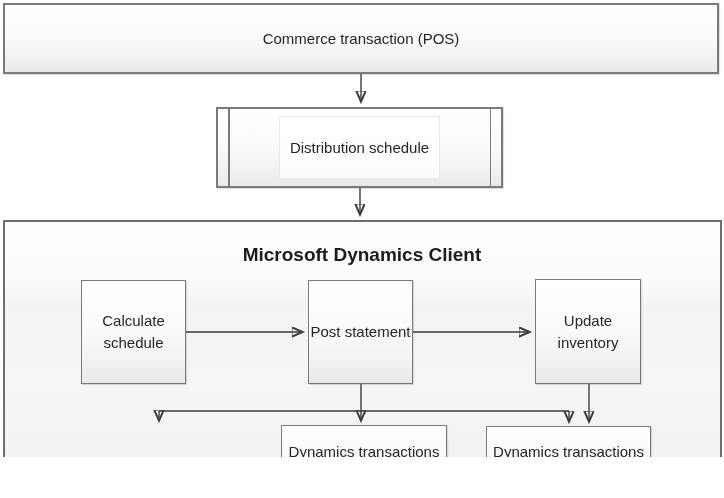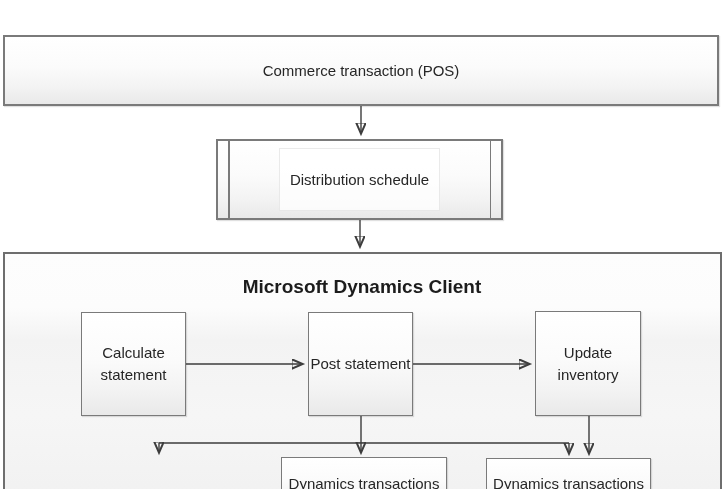--- a/index.html
+++ b/index.html
@@ -7,21 +7,20 @@
     padding: 0;
     background: #ffffff;
     font-family: "Liberation Sans", sans-serif;
   }
   #canvas {
     position: relative;
     width: 724px;
     height: 457px;
     background: #ffffff;
     overflow: hidden;
-    margin-top: 32px;
   }
   .box {
     position: absolute;
     box-sizing: border-box;
     border: 2px solid #7a7a7a;
     background: linear-gradient(180deg, #ffffff 0%, #fbfbfb 45%, #f3f3f3 75%, #e9e9e9 100%);
     display: flex;
     align-items: center;
     justify-content: center;
     text-align: center;
@@ -91,21 +90,21 @@
   <div class="box" id="schedule-box">
     <div class="ps-bar left"></div>
     <div class="ps-bar right"></div>
     <span id="schedule-label">Distribution schedule</span>
   </div>
 
   <div id="client-container"></div>
   <div id="client-title">Microsoft Dynamics Client</div>
 
   <div class="box thin-border" id="calc-box">
-    <span>Calculate statement</span>
+    <span>Calculate schedule</span>
   </div>
   <div class="box thin-border" id="post-box">
     <span>Post statement</span>
   </div>
   <div class="box thin-border" id="update-box">
     <span>Update inventory</span>
   </div>
 
   <div class="box thin-border" id="customer-box">
     <span>Dynamics transactions</span>

